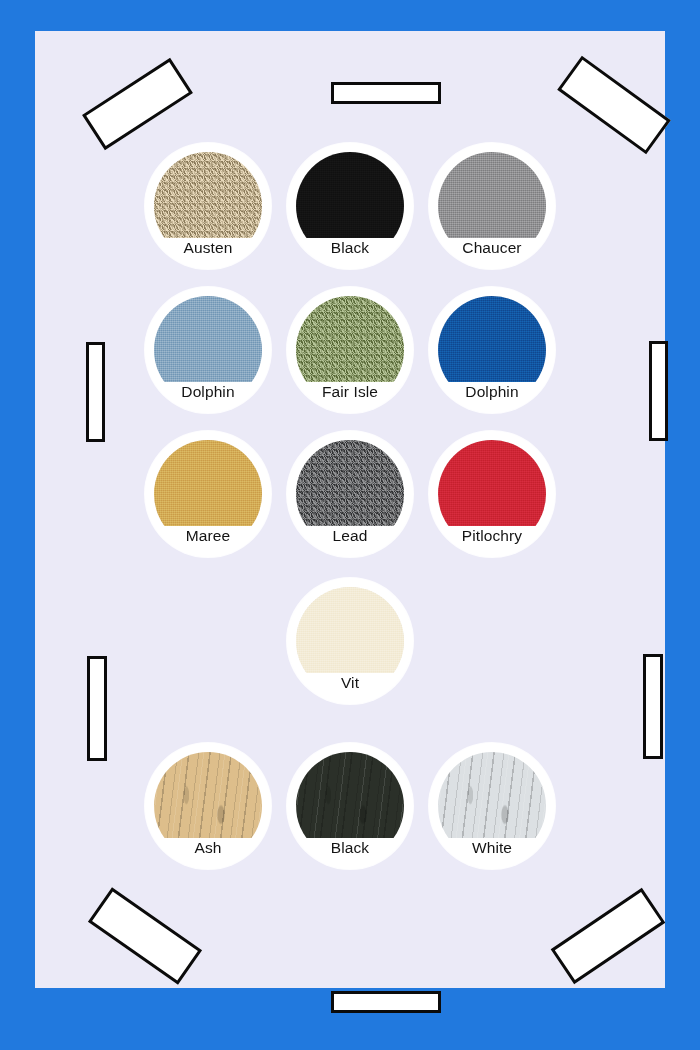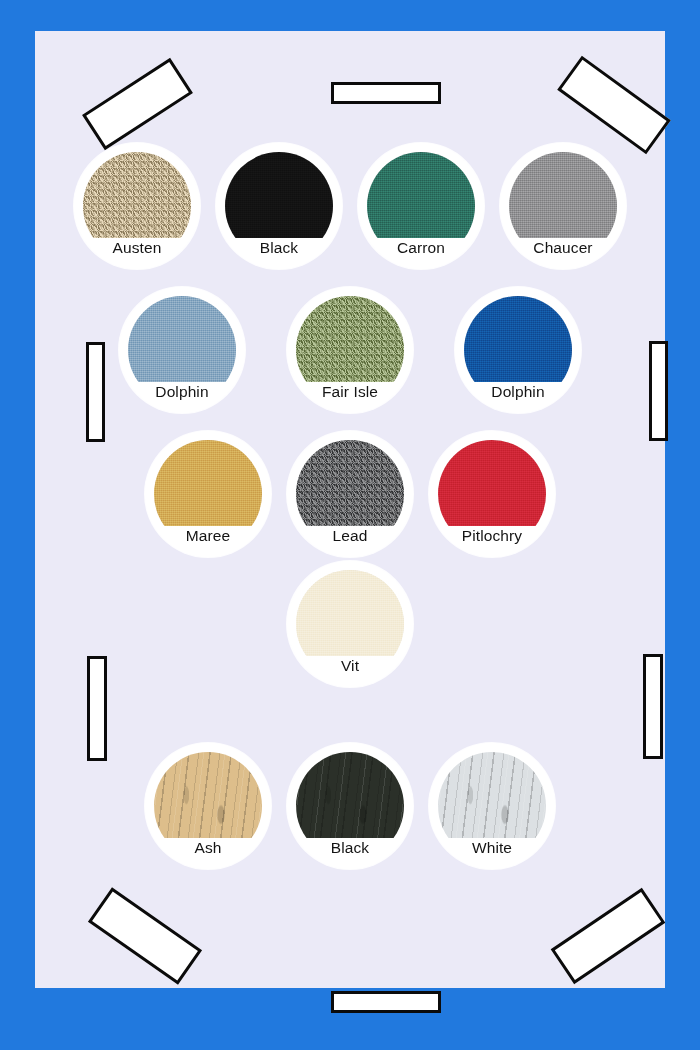--- a/index.html
+++ b/index.html
@@ -143,39 +143,29 @@
                 <div class="tex" style="background: rgb(18, 18, 18);">
                   <div class="weave"></div>
                 </div>
               </div>
               <div class="label">Black</div>
             </div>
           </div>
           <div class="cell">
             <div class="swatch">
               <div class="dome">
-                <div class="tex" style="background: rgb(42, 107, 92);">
-                  <div class="weave"></div>
-                </div>
-              </div>
-              <div class="label">Carron</div>
-            </div>
-          </div>
-          <div class="cell">
-            <div class="swatch">
-              <div class="dome">
                 <div class="tex" style="background: rgb(138, 138, 140);">
                   <div class="weave"></div>
                 </div>
               </div>
               <div class="label">Chaucer</div>
             </div>
           </div>
         </div>
-        <div class="row" style="top: 256px; gap: 26px;">
+        <div class="row" style="top: 256px;">
           <div class="cell">
             <div class="swatch">
               <div class="dome">
                 <div class="tex" style="background: rgb(127, 161, 189);">
                   <div class="weave"></div>
                 </div>
               </div>
               <div class="label">Dolphin</div>
             </div>
           </div>
@@ -225,21 +215,21 @@
             <div class="swatch">
               <div class="dome">
                 <div class="tex" style="background: rgb(204, 36, 51);">
                   <div class="weave"></div>
                 </div>
               </div>
               <div class="label">Pitlochry</div>
             </div>
           </div>
         </div>
-        <div class="row" style="top: 530px;">
+        <div class="row" style="top: 547px;">
           <div class="cell">
             <div class="swatch">
               <div class="dome">
                 <div class="tex" style="background: rgb(243, 235, 212);">
                   <div class="weave"></div>
                 </div>
               </div>
               <div class="label">Vit</div>
             </div>
           </div>

